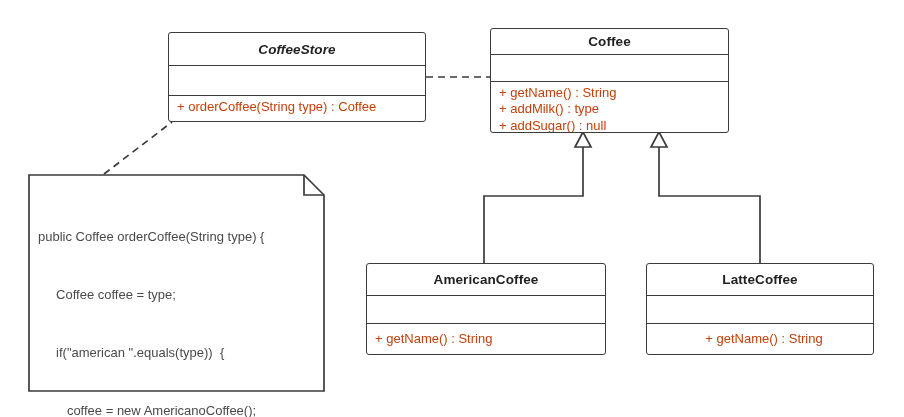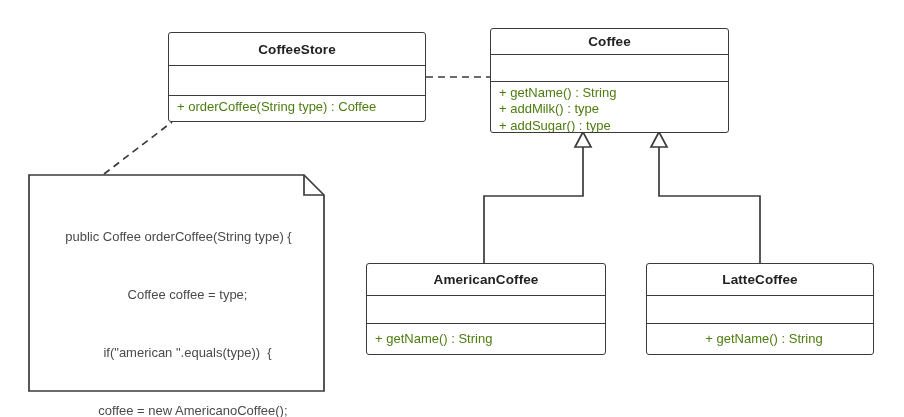--- a/index.html
+++ b/index.html
@@ -40,29 +40,28 @@
     box-sizing: border-box;
     border-bottom: 1.6px solid #3b3b3b;
   }
   .uml-ops {
     box-sizing: border-box;
     padding: 3px 0 0 8px;
     overflow: hidden;
   }
   .op-line {
     font-size: 13px;
-    color: #4d7c0f;
+    color: #c2410c;
     line-height: 16.5px;
     white-space: pre;
   }
   
   .uml-note {
     position: absolute;
     box-sizing: border-box;
-    text-align: center;
   }
   .note-code {
     position: absolute;
     left: 10px;
     top: 14px;
     right: 6px;
     font-size: 13px;
     line-height: 19.4px;
     color: #4a4a4a;
     white-space: pre;
@@ -98,34 +97,34 @@
       <polygon points="583,132 575,147 591,147" fill="#ffffff" stroke="#3b3b3b" stroke-width="1.7" stroke-linejoin="miter"></polygon>
     </g>
 
     <g>
       <polyline points="760,263 760,196 659,196 659,146" fill="none" stroke="#3b3b3b" stroke-width="1.7" stroke-linejoin="miter"></polyline>
       <polygon points="659,132 651,147 667,147" fill="#ffffff" stroke="#3b3b3b" stroke-width="1.7" stroke-linejoin="miter"></polygon>
     </g>
   </svg>
 
   <div class="uml-class" style="left:168px; top:32px; width:258px; height:90px;">
-    <div class="uml-title" style="height:33px;">CoffeeStore</div>
+    <div class="uml-title" style="height:33px;font-style:italic;">CoffeeStore</div>
     <div class="uml-attrs" style="height:30px;"></div>
     <div class="uml-ops">
       <div class="op-line">+ orderCoffee(String type) : Coffee</div>
     </div>
   </div>
 
   <div class="uml-class" style="left:490px; top:28px; width:239px; height:105px;">
     <div class="uml-title" style="height:27px;">Coffee</div>
     <div class="uml-attrs" style="height:28px;"></div>
     <div class="uml-ops">
       <div class="op-line">+ getName() : String</div>
       <div class="op-line">+ addMilk() : type</div>
-      <div class="op-line">+ addSugar() : type</div>
+      <div class="op-line">+ addSugar() : null</div>
     </div>
   </div>
 
   <div class="uml-class" style="left:366px; top:263px; width:240px; height:92px;">
     <div class="uml-title" style="height:32px;">AmericanCoffee</div>
     <div class="uml-attrs" style="height:28px;"></div>
     <div class="uml-ops" style="padding-top:7px;">
       <div class="op-line">+ getName() : String</div>
     </div>
   </div>

